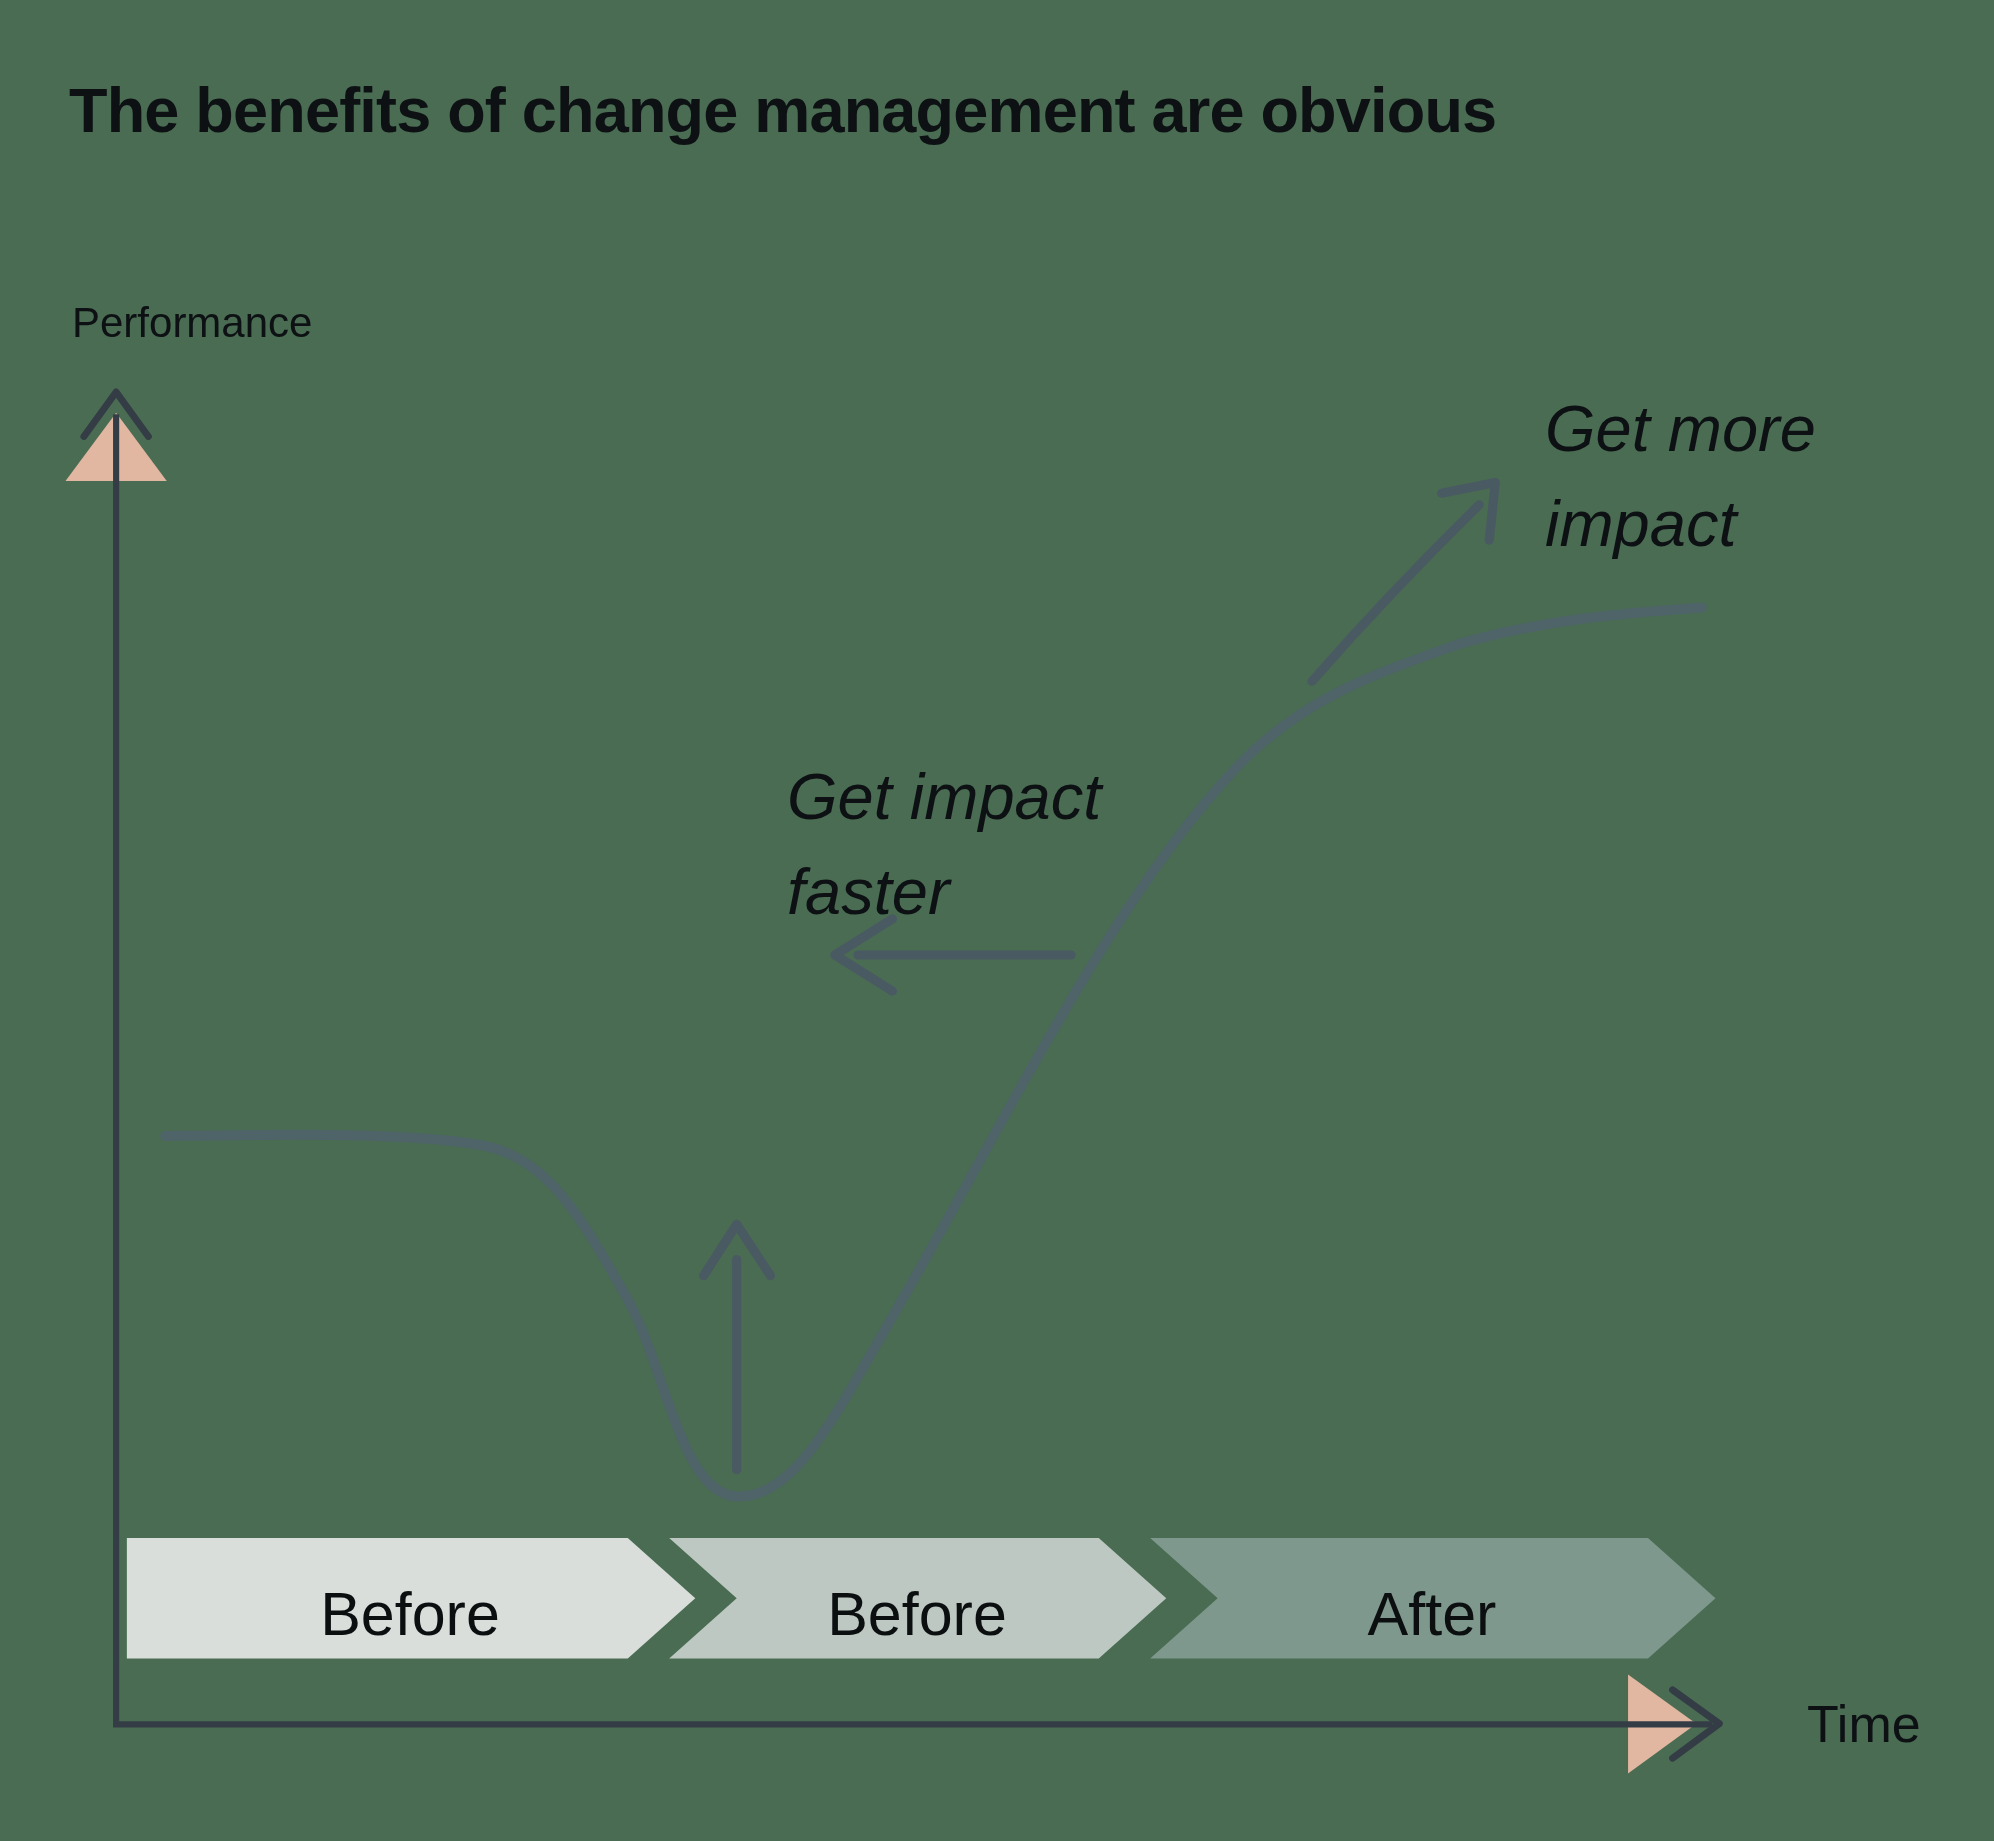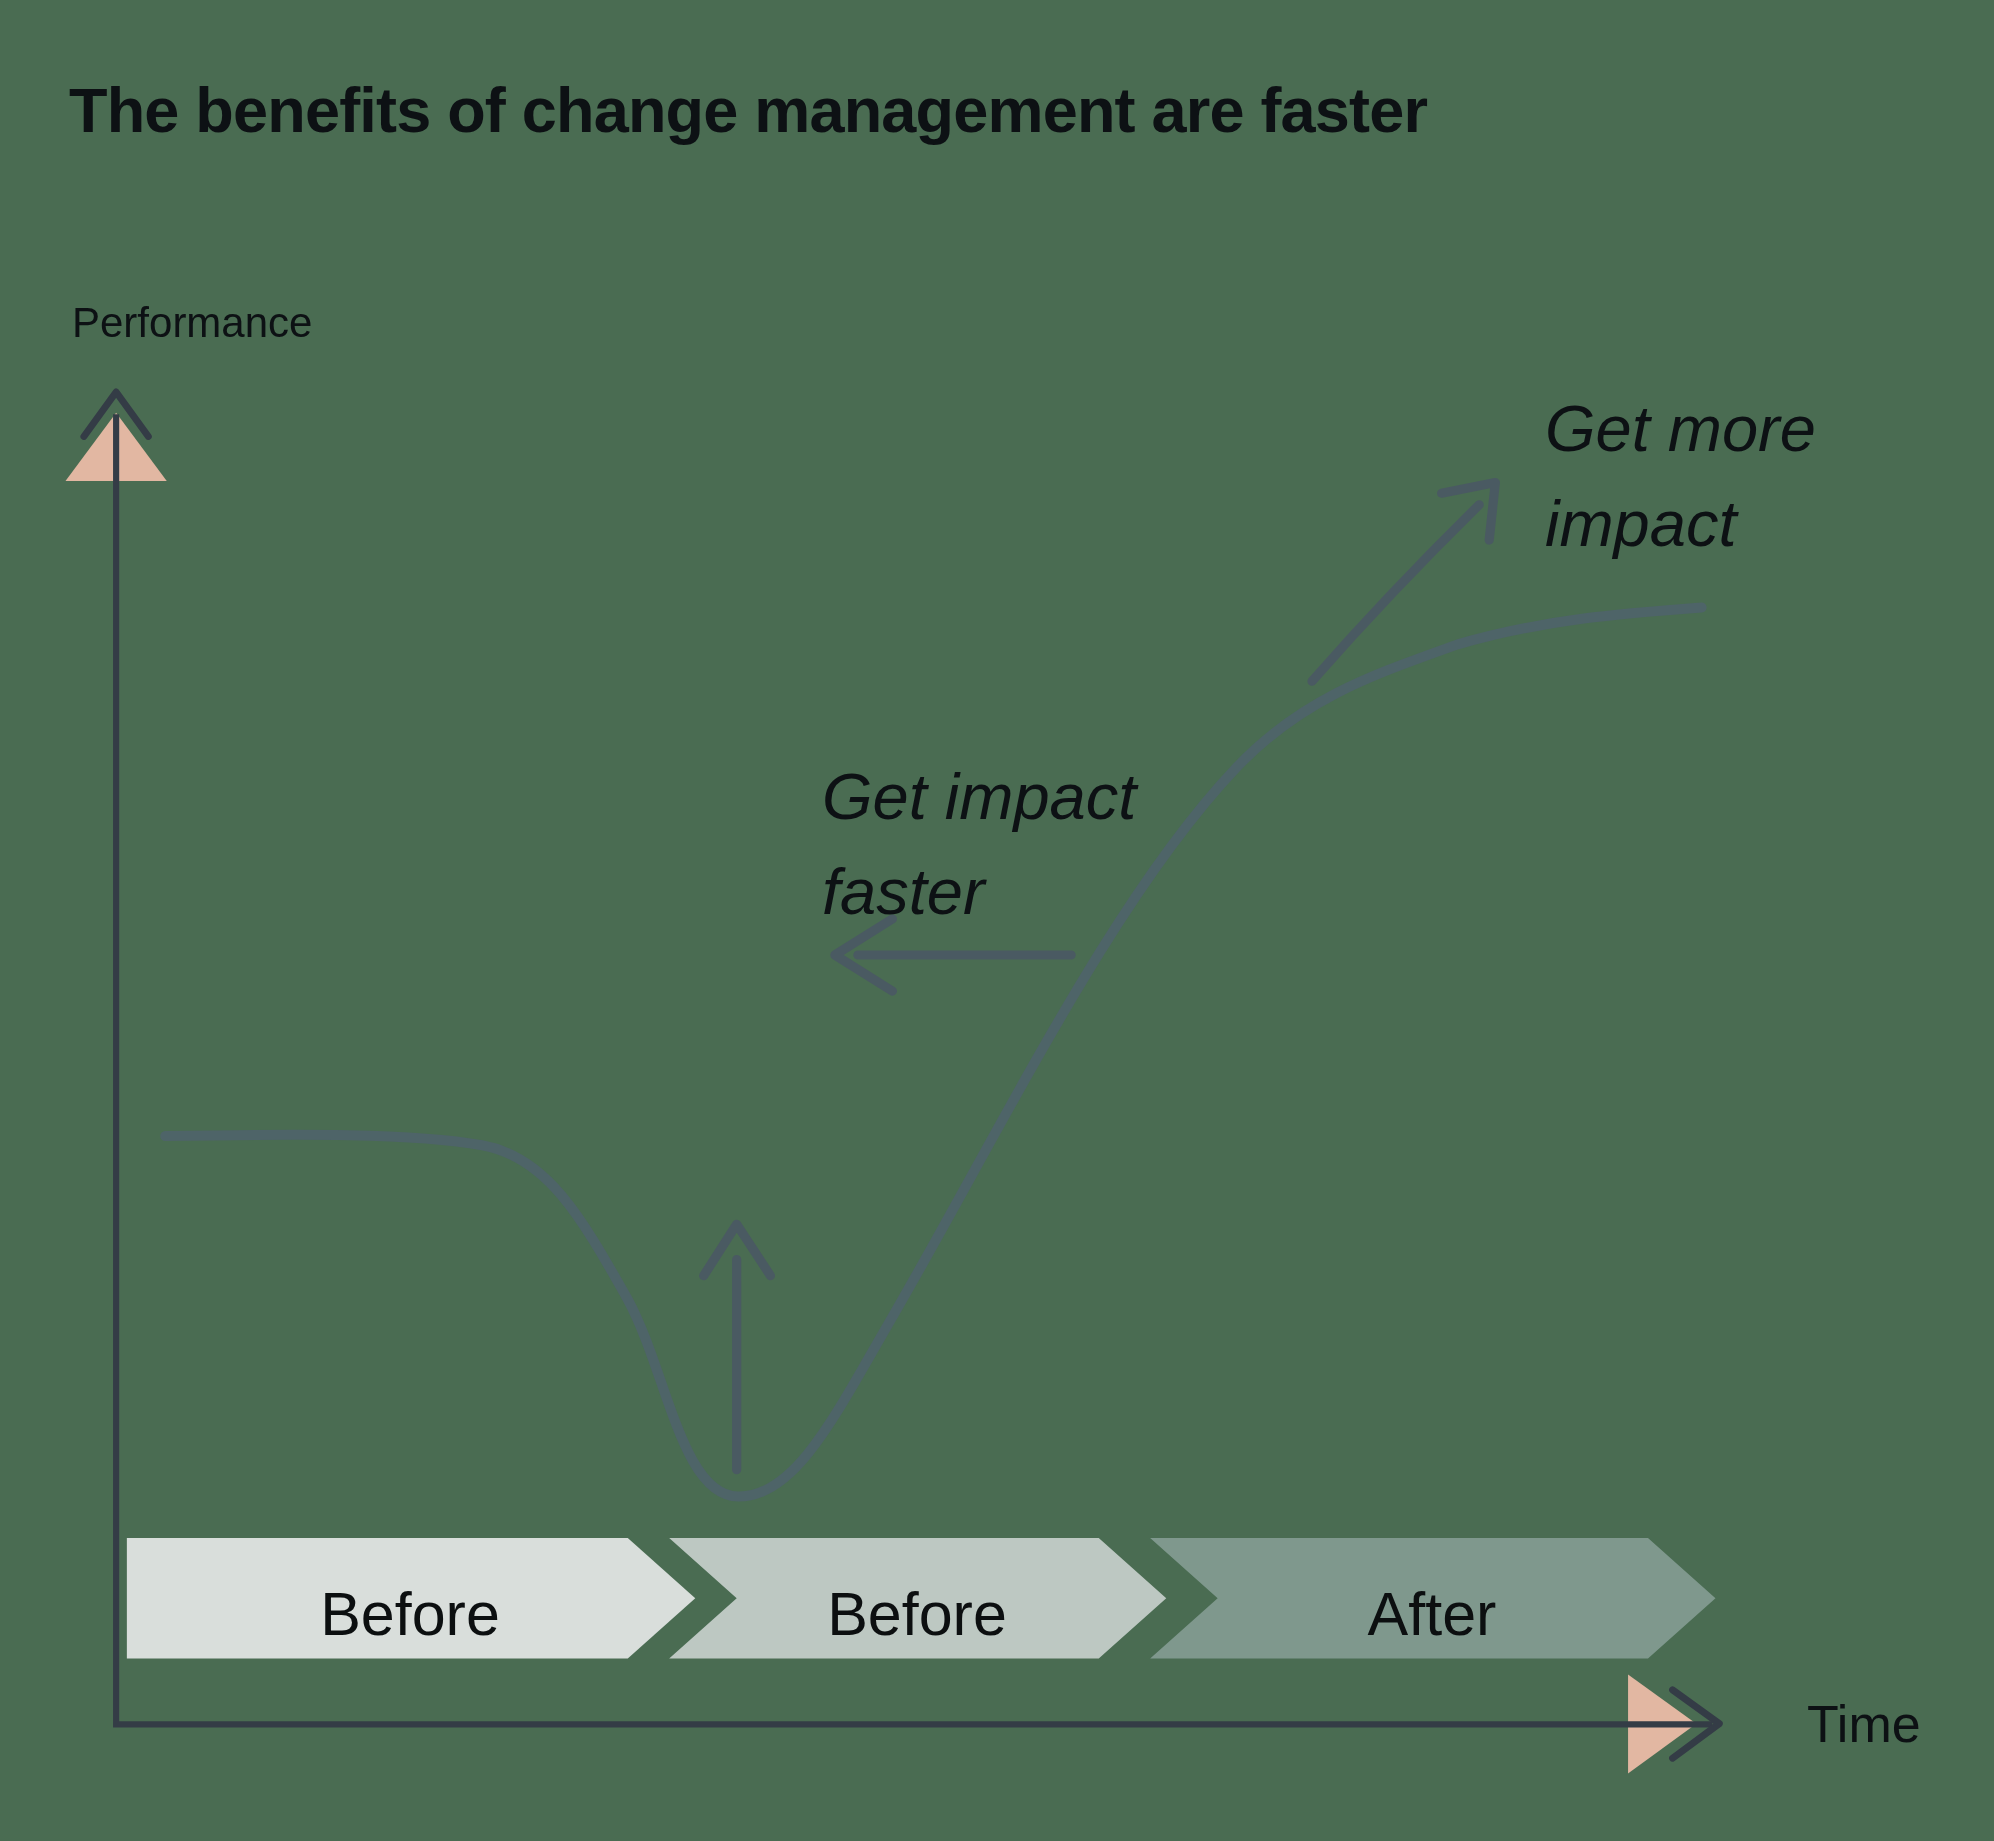--- a/index.html
+++ b/index.html
@@ -12,21 +12,21 @@
   }
   #stage{position:absolute;left:0;top:0;width:1995px;height:1841px;}
   svg{position:absolute;left:0;top:0;}
   .txt{position:absolute;color:#0D1114;white-space:nowrap;}
   .title{left:69px;top:74px;font-size:63px;font-weight:700;letter-spacing:-0.8px;}
   .ylab{left:72px;top:299px;font-size:42px;}
   .xlab{left:1807px;top:1694px;font-size:52px;}
   .ann{font-size:65px;line-height:95px;}
   .ann span{display:block;font-style:italic;}
   .ann-more{left:1545px;top:381px;}
-  .ann-faster{left:787px;top:749px;margin-left:35px;}
+  .ann-faster{left:787px;top:749px;}
   .ann-min{left:508px;top:1056px;width:460px;text-align:center;white-space:normal;}
   .bar-label{
     position:absolute;top:1538px;height:152px;width:460px;
     display:flex;align-items:center;justify-content:center;
     font-size:61px;color:#0C0F10;
   }
   .bl-before{left:180px;}
   .bl-during{left:687px;}
   .bl-after{left:1202px;}
 </style>
@@ -59,21 +59,21 @@
              C 1700 908, 1795 878, 1900 840
              C 2010 808, 2110 800, 2218 792" fill="none" stroke-width="13" stroke-linecap="round" stroke="#4E6468"></path>
 
     <g fill="none" stroke-width="12" stroke-linecap="round" stroke-linejoin="round">
       <path d="M 960 1916 L 960 1642 M 917 1663 L 960 1596 L 1004 1663" stroke="#4A5A62"></path>
       <path d="M 1396 1245 L 1118 1245 M 1163 1198 L 1088 1245 L 1163 1292" stroke="#4A5A62"></path>
       <path d="M 1710 888 Q 1812 772 1928 658 M 1879 643 L 1949 629 L 1941 704" stroke="#4A5A62"></path>
     </g>
   </svg>
 
-  <div class="txt title">The benefits of change management are faster</div>
+  <div class="txt title">The benefits of change management are obvious</div>
 
   <div class="txt ylab">Performance</div>
 
   <div class="txt xlab">Time</div>
 
   <div class="txt ann ann-more">
     <span>Get more</span>
     <span>impact</span>
   </div>
 

